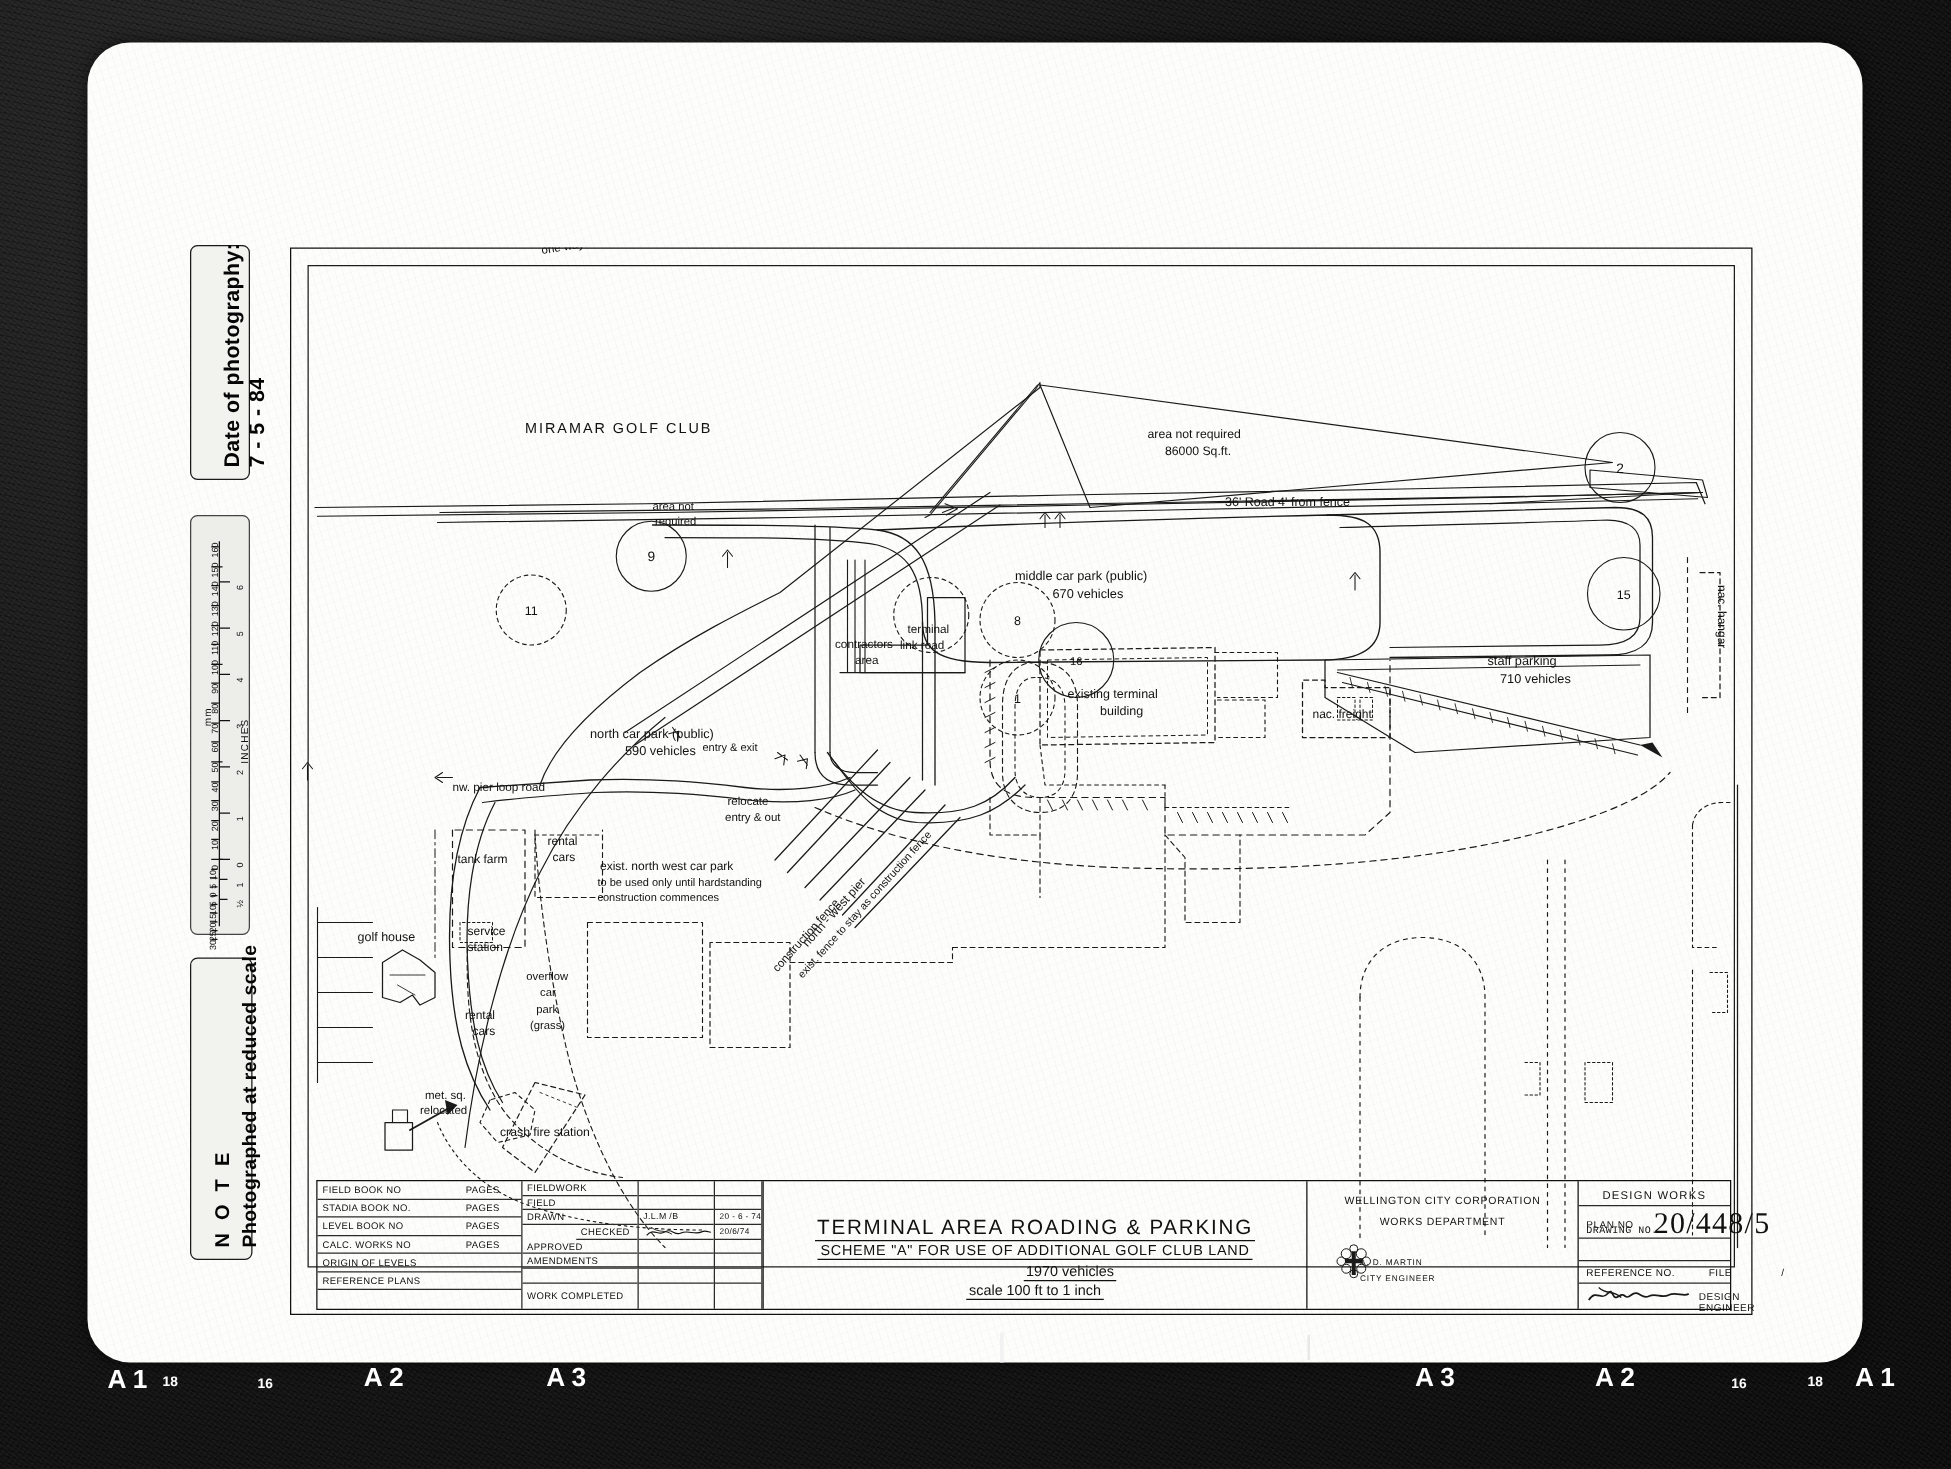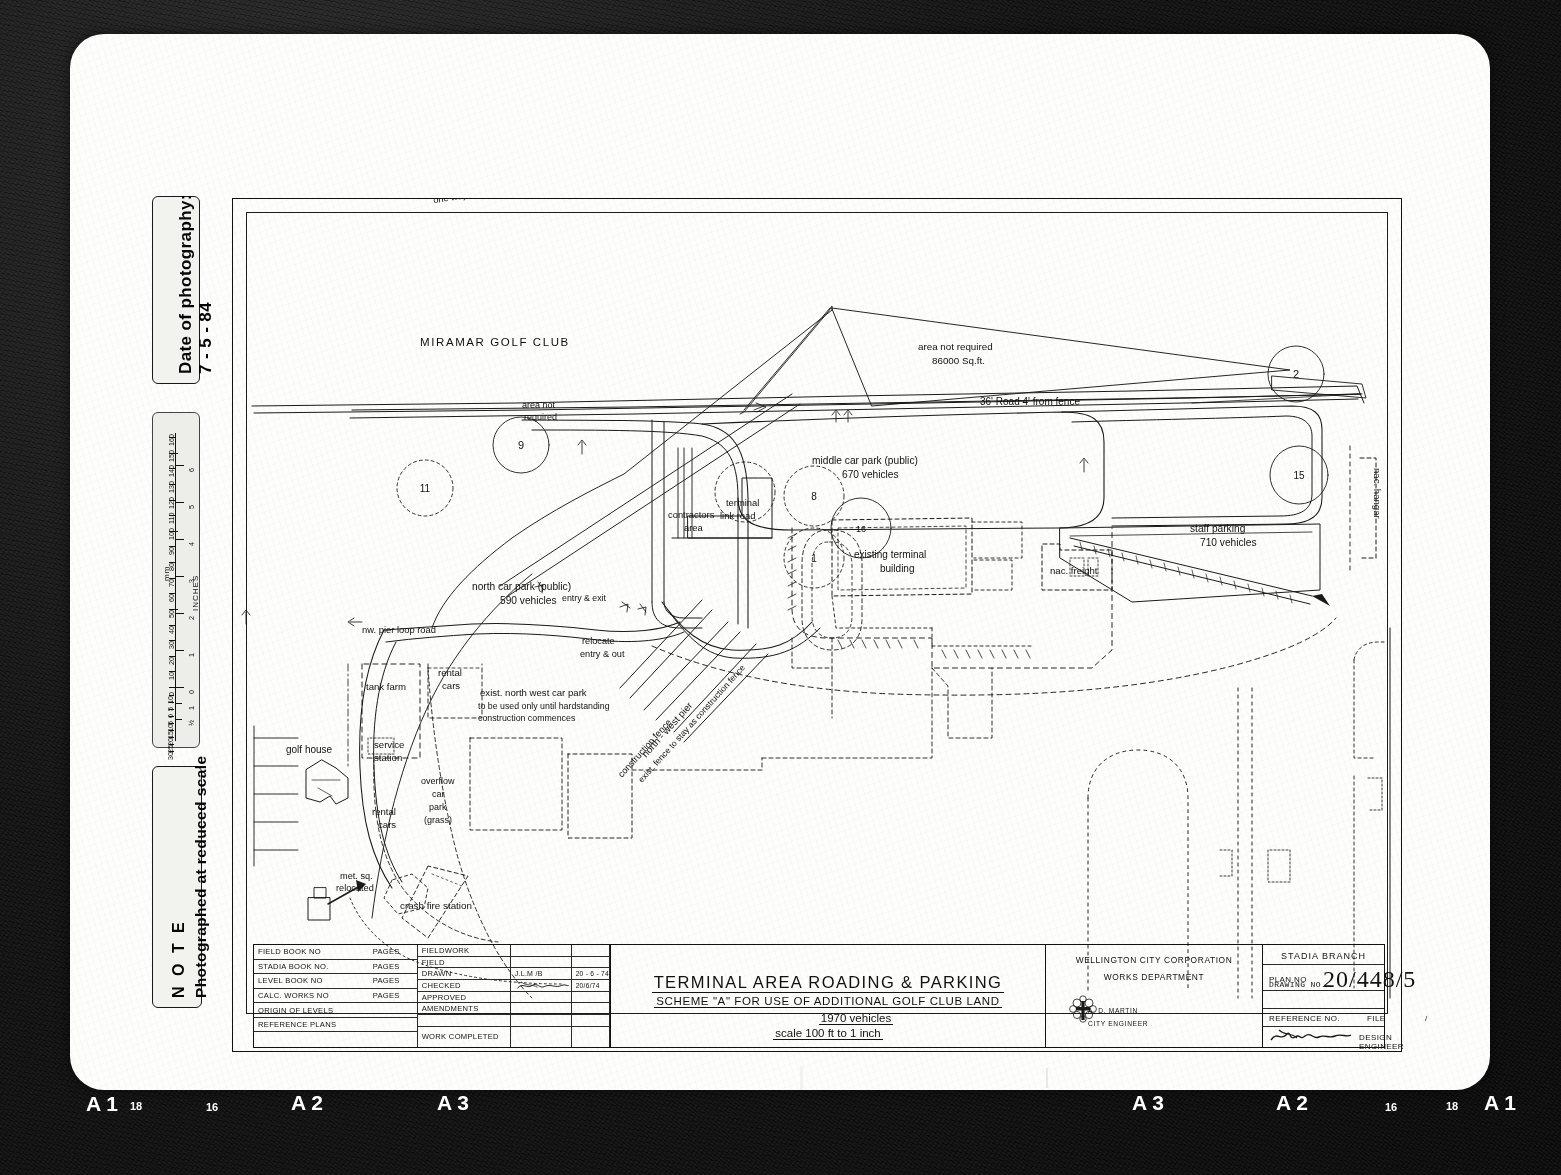--- a/index.html
+++ b/index.html
@@ -489,21 +489,21 @@
           <div class="tbrow">PAGES</div>
           <div class="tbrow">PAGES</div>
           <div class="tbrow"></div>
           <div class="tbrow"></div>
           <div class="tbrow last"></div>
         </div>
       <div class="colC vsep" id="rightColC">
           <div class="tbrow" style="height: 11.7px;">FIELDWORK</div>
           <div class="tbrow" style="height: 11.7px;">FIELD</div>
           <div class="tbrow" style="height: 11.7px;">DRAWN</div>
-          <div class="tbrow" style="height: 11.7px;">CHECKED</div>
+          <div class="tbrow" style="height: 11.7px; margin-left: 43px;">CHECKED</div>
           <div class="tbrow" style="height: 11.7px;">APPROVED</div>
           <div class="tbrow" style="height: 11.7px;">AMENDMENTS</div>
           <div class="tbrow" style="height: 11.7px;"></div>
           <div class="tbrow last" style="height: 20px; width: 200px; overflow: visible; white-space: nowrap;">WORK COMPLETED</div>
         </div>
       <div class="colD vsep" id="rightColD">
           <div class="tbrow" style="height: 11.7px; font-size: 7px;"></div>
           <div class="tbrow" style="height: 11.7px; font-size: 7px;"></div>
           <div class="tbrow" style="height: 11.7px; font-size: 7px;">J.L.M /B</div>
           <div class="tbrow" style="height: 11.7px; font-size: 7px;">
@@ -557,21 +557,21 @@
             <circle cx="15" cy="26" r="3.2"></circle>
         </g>
         <path d="M13.4,8 L16.6,8 L16.6,14 L22,14 L22,17.6 L16.6,17.6 L16.6,27 L13.4,27 L13.4,17.6 L8,17.6 L8,14 L13.4,14 Z" fill="#1a1a1a"></path>
       </svg>
       <div class="wccT" style="top:62px;left:42px;width:auto;font-size:6.6px;letter-spacing:.7px;">A. D. MARTIN</div>
       <div class="wccT" style="top:75px;left:42px;width:auto;font-size:6.6px;letter-spacing:.7px;">CITY ENGINEER</div>
     </div>
 
     <div id="tbRight">
       <div class="rrow" style="top:0;height:20px;"></div>
-      <div class="rlab" style="top:6px;left:0;width:100%;text-align:center;font-size:9px;letter-spacing:1px;">STADIA   BRANCH</div>
+      <div class="rlab" style="top:6px;left:0;width:100%;text-align:center;font-size:9px;letter-spacing:1px;">DESIGN   WORKS</div>
 
       <div class="rrow" style="top:20px;height:26px;"></div>
       <div class="rlab" style="top:30px;left:6px;">PLAN NO</div>
       <div style="position:absolute;top:21px;left:60px;font-size:24px;color:#111;font-family:'Liberation Serif',serif;letter-spacing:1px;">20/448/5</div>
 
       <div class="rrow" style="top:46px;height:18px;"></div>
       <div class="rlab" style="top:35px;left:6px;font-family:Liberation Mono, monospace;">DRAWING NO.</div>
 
       <div class="rrow" style="top:64px;height:18px;"></div>
       <div class="rlab" style="top:69px;left:6px;">REFERENCE NO.</div>

